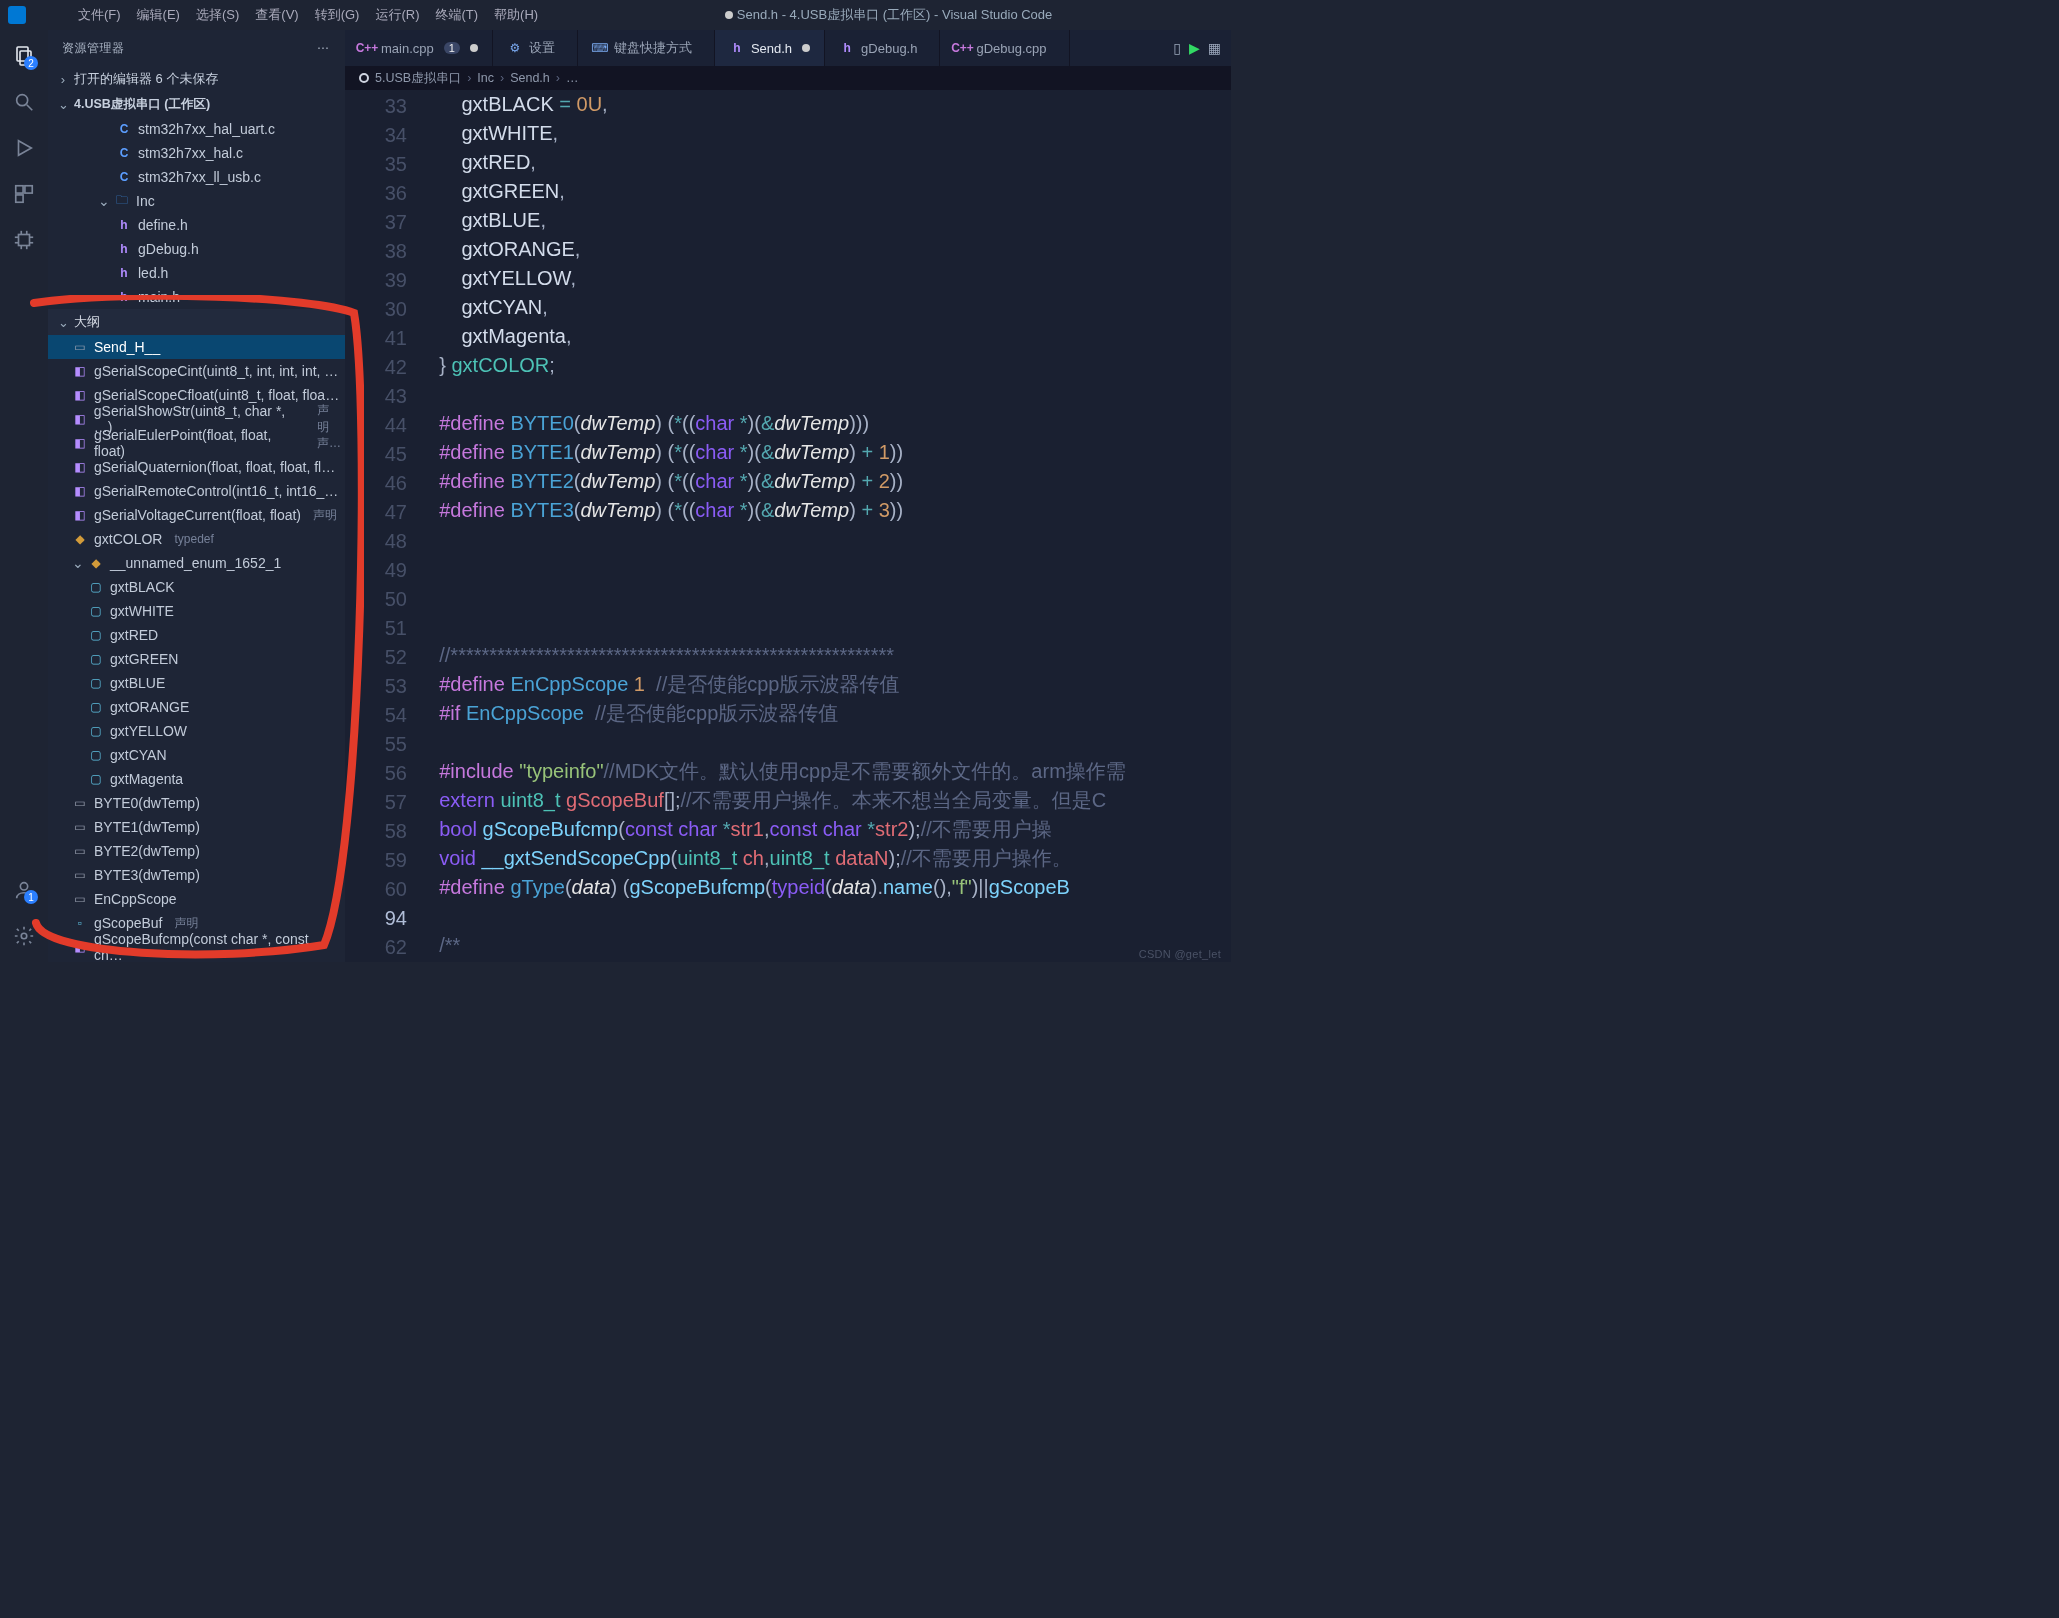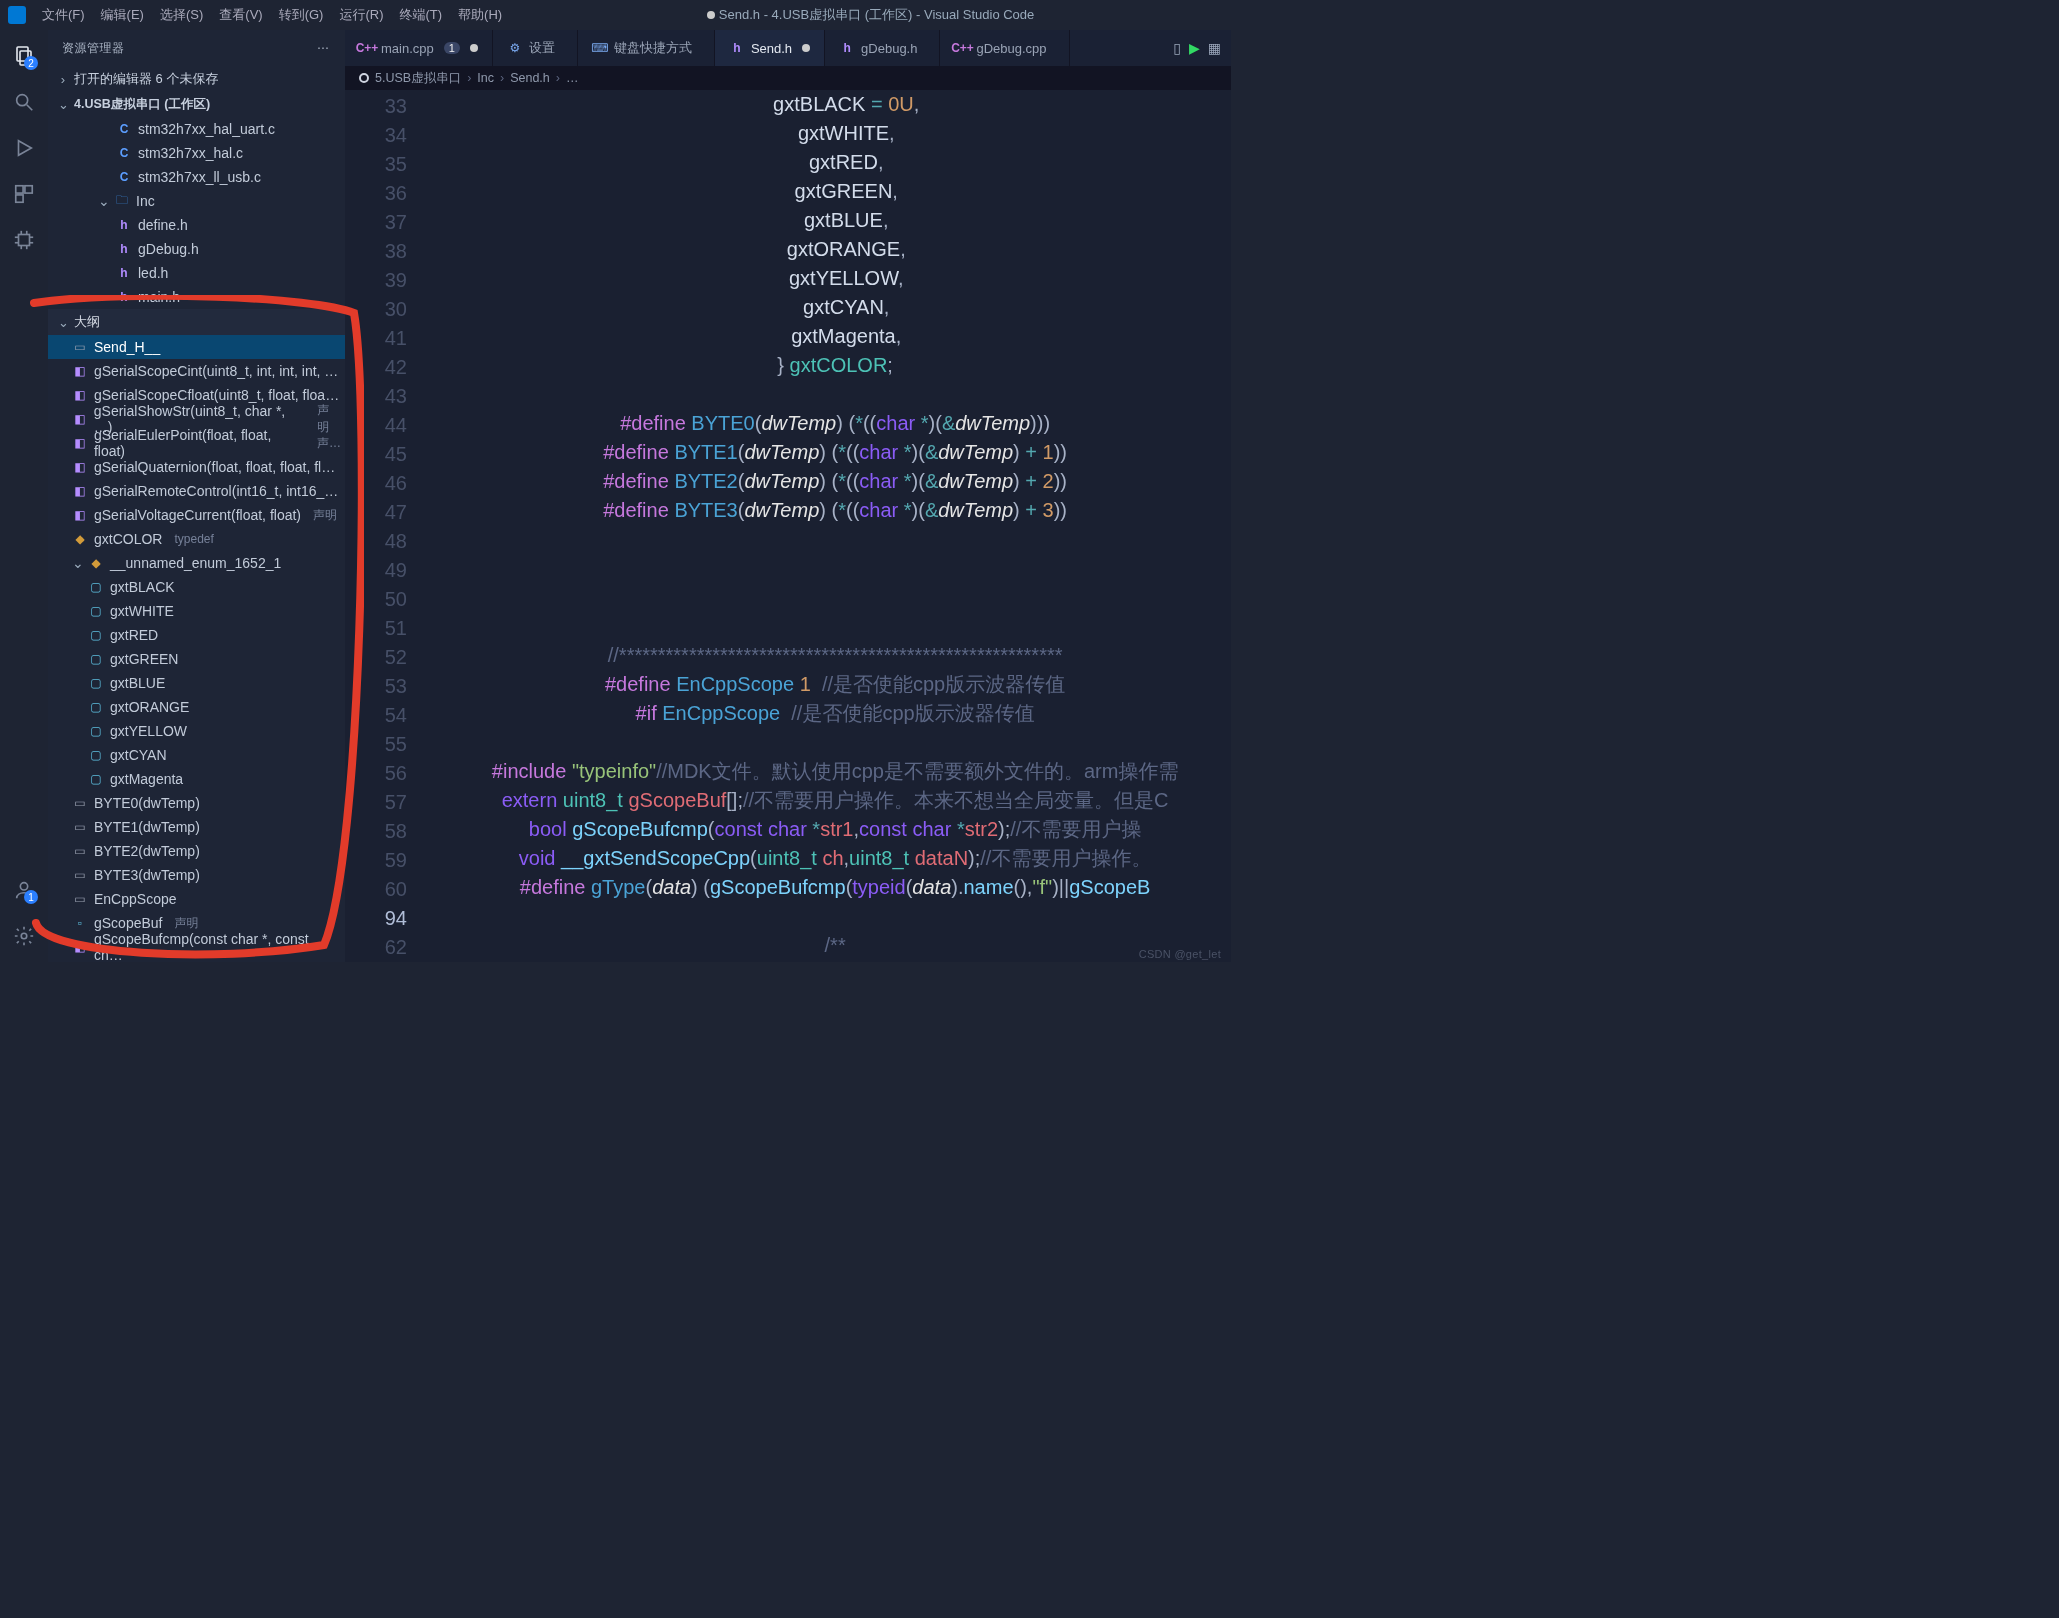--- a/index.html
+++ b/index.html
@@ -2,21 +2,21 @@
 <html><head>
 <meta charset="utf-8">
 <style>
 * { margin:0; padding:0; box-sizing:border-box; font-family:"Segoe UI","Microsoft YaHei",sans-serif; }
 body { background:#1e2433; color:#ccc; font-size:14px; overflow:hidden; }
 .window { display:flex; flex-direction:column; width:1231px; height:962px; position:relative; }
 
 
 .titlebar { height:30px; background:#1e2433; display:flex; align-items:center; padding:0 8px; gap:10px; color:#aab; font-size:13px; }
 .titlebar .logo { width:18px; height:18px; background:#0078d4; border-radius:3px; }
-.titlebar .menus { display:flex; gap:4px; }
+.titlebar .menus { display:flex; gap:4px;margin-left:36px; }
 .titlebar .menus span { padding:2px 6px; cursor:default; }
 .titlebar .title { margin-left:auto; margin-right:auto; color:#9ab; }
 .titlebar .dirty { width:8px; height:8px; background:#ccc; border-radius:50%; display:inline-block; margin-right:4px; }
 
 
 .row { flex:1; display:flex; min-height:0; }
 
 .activitybar { width:48px; background:#1e2433; display:flex; flex-direction:column; align-items:center; gap:22px; padding-top:14px; color:#7a8498; }
 .activitybar .ab-item { width:24px; height:24px; display:flex; align-items:center; justify-content:center; position:relative; }
 .activitybar .ab-item.active { color:#e5e9f0; }
@@ -61,21 +61,21 @@
 .tabs .runicons { margin-left:auto; display:flex; gap:8px; padding-right:10px; color:#32d964; align-items:center; height:36px;}
 
 .breadcrumb { height:24px; display:flex; align-items:center; gap:6px; padding:0 14px; font-size:12.5px; color:#8f99ac; }
 .breadcrumb .seg { display:flex; align-items:center; gap:4px; }
 .breadcrumb .bc-sep {color:#5d6680;}
 .breadcrumb .bc-dirty { width:10px; height:10px; border:2px solid #cfd4e0; border-radius:50%; }
 
 .code { flex:1; display:flex; overflow:hidden; background:#1a2031; }
 .gutter { width:72px; text-align:right; color:#475068; font-family:"Consolas","Courier New",monospace; font-size:20px; padding:2px 10px 2px 0; line-height:29px; user-select:none;}
 .gutter .cur { color:#b0bdd7; }
-.src { flex:1; font-family:"Consolas","Courier New",monospace; font-size:20px; line-height:29px; white-space:pre; color:#c0c7d6; overflow:hidden;text-align:center;}
+.src { flex:1; font-family:"Consolas","Courier New",monospace; font-size:20px; line-height:29px; white-space:pre; color:#c0c7d6; overflow:hidden;}
 .tk-pp { color:#c678dd; }
 .tk-macro { color:#4aa3d6; }
 .tk-param { color:#e5e5e5; font-style:italic; }
 .tk-punct { color:#a7b1c6; }
 .tk-op { color:#54a8b0; }
 .tk-num { color:#d19a66; }
 .tk-kw { color:#8b5cf6; }
 .tk-type { color:#4dc2b6; }
 .tk-var { color:#e06c75; }
 .tk-func { color:#7dd3fc; }

